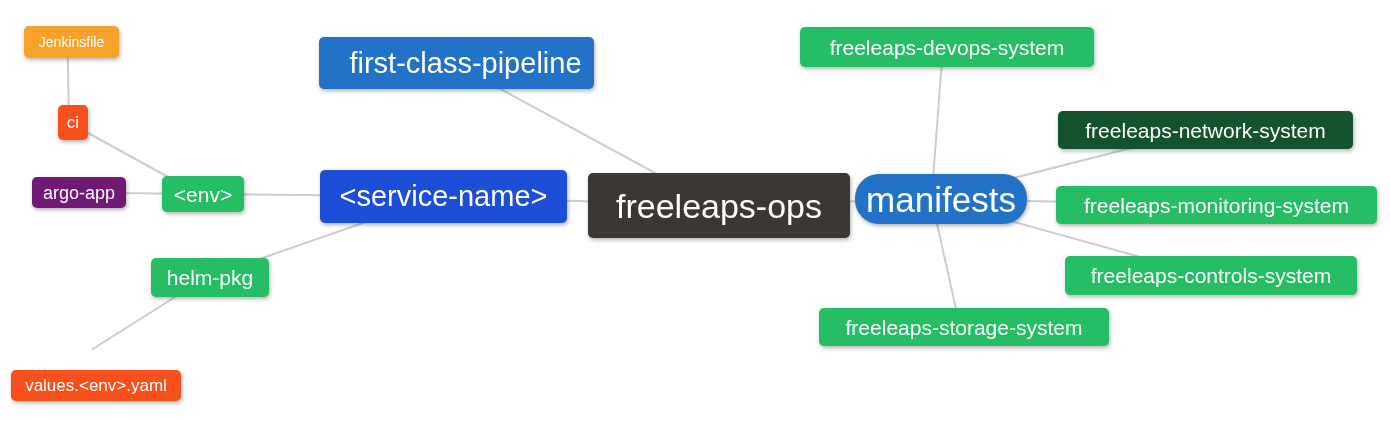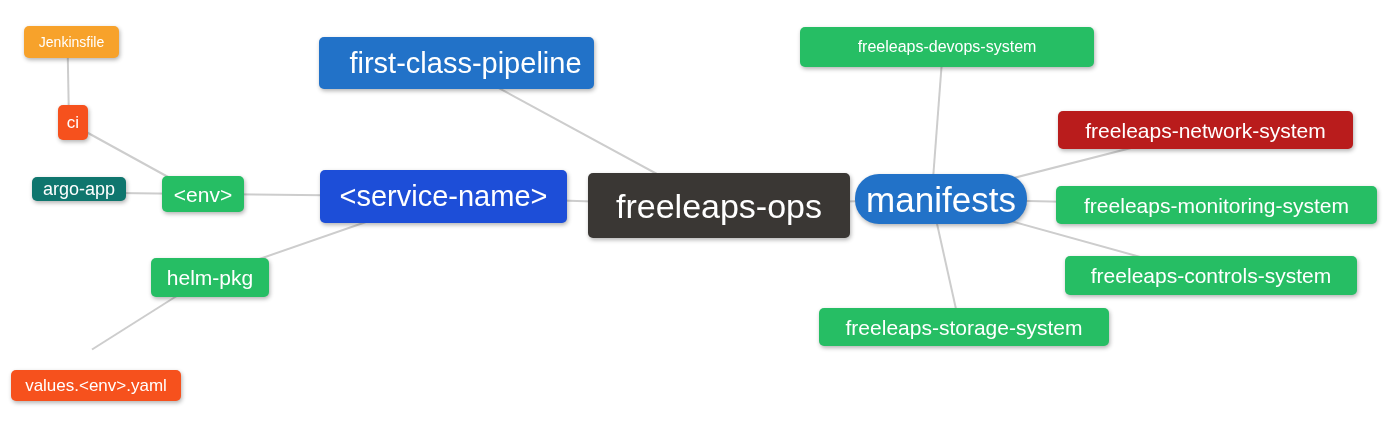--- a/index.html
+++ b/index.html
@@ -73,21 +73,21 @@
       <line x1="931.5" y1="199" x2="1207" y2="275.5" stroke="#CDCDCD"></line>
       <line x1="931.5" y1="199" x2="960" y2="327" stroke="#CDCDCD"></line>
     </svg>
   <div class="nodes-layer" id="nodes">
       <div class="node" style="left: 20px; top: 26px; width: 95px; height: 32px; background: rgb(247, 162, 43); font-size: 14px;">
         <span>Jenkinsfile</span>
       </div>
       <div class="node" style="left: 54px; top: 105px; width: 30px; height: 35px; background: rgb(246, 81, 29); font-size: 17px;">
         <span>ci</span>
       </div>
-      <div class="node" style="left: 28px; top: 177px; width: 94px; height: 24px; background: #0f766e; font-size: 18px;">
+      <div class="node" style="left: 28px; top: 177px; width: 94px; height: 31px; background: #701a75; font-size: 18px;">
         <span>argo-app</span>
       </div>
       <div class="node" style="left: 158px; top: 176px; width: 82px; height: 36px; background: rgb(38, 190, 100); font-size: 21px;">
         <span>&lt;env&gt;</span>
       </div>
       <div class="node" style="left: 147px; top: 258px; width: 118px; height: 39px; background: rgb(38, 190, 100); font-size: 21px;">
         <span>helm-pkg</span>
       </div>
       <div class="node" style="left: 7px; top: 334px; width: 170px; height: 31px; background: rgb(246, 81, 29); font-size: 17px; margin-top: 36px;">
         <span>values.&lt;env&gt;.yaml</span>
@@ -97,24 +97,24 @@
       </div>
       <div class="node" style="left: 316px; top: 170px; width: 247px; height: 53px; background: #1d4ed8; font-size: 29px;">
         <span>&lt;service-name&gt;</span>
       </div>
       <div class="node" style="left: 584px; top: 173px; width: 262px; height: 65px; background: rgb(58, 55, 52); font-size: 34px;">
         <span>freeleaps-ops</span>
       </div>
       <div class="node" style="left: 851px; top: 174px; width: 172px; height: 50px; background: rgb(34, 114, 200); font-size: 35px; border-radius: 24px;">
         <span>manifests</span>
       </div>
-      <div class="node" style="left: 796px; top: 27px; width: 294px; height: 40px; background: rgb(38, 190, 100); font-size: 16px;">
+      <div class="node" style="left: 796px; top: 27px; width: 294px; height: 40px; background: rgb(38, 190, 100); font-size: 21px;">
         <span>freeleaps-devops-system</span>
       </div>
-      <div class="node" style="left: 1054px; top: 111px; width: 295px; height: 38px; background: #b91c1c; font-size: 21px;">
+      <div class="node" style="left: 1054px; top: 111px; width: 295px; height: 38px; background: #14532d; font-size: 21px;">
         <span>freeleaps-network-system</span>
       </div>
       <div class="node" style="left: 1061px; top: 256px; width: 292px; height: 39px; background: rgb(38, 190, 100); font-size: 21px;">
         <span>freeleaps-controls-system</span>
       </div>
       <div class="node" style="left: 1052px; top: 186px; width: 321px; height: 38px; background: rgb(38, 190, 100); font-size: 21px;">
         <span>freeleaps-monitoring-system</span>
       </div>
       <div class="node" style="left: 815px; top: 308px; width: 290px; height: 38px; background: rgb(38, 190, 100); font-size: 21px;">
         <span>freeleaps-storage-system</span>

